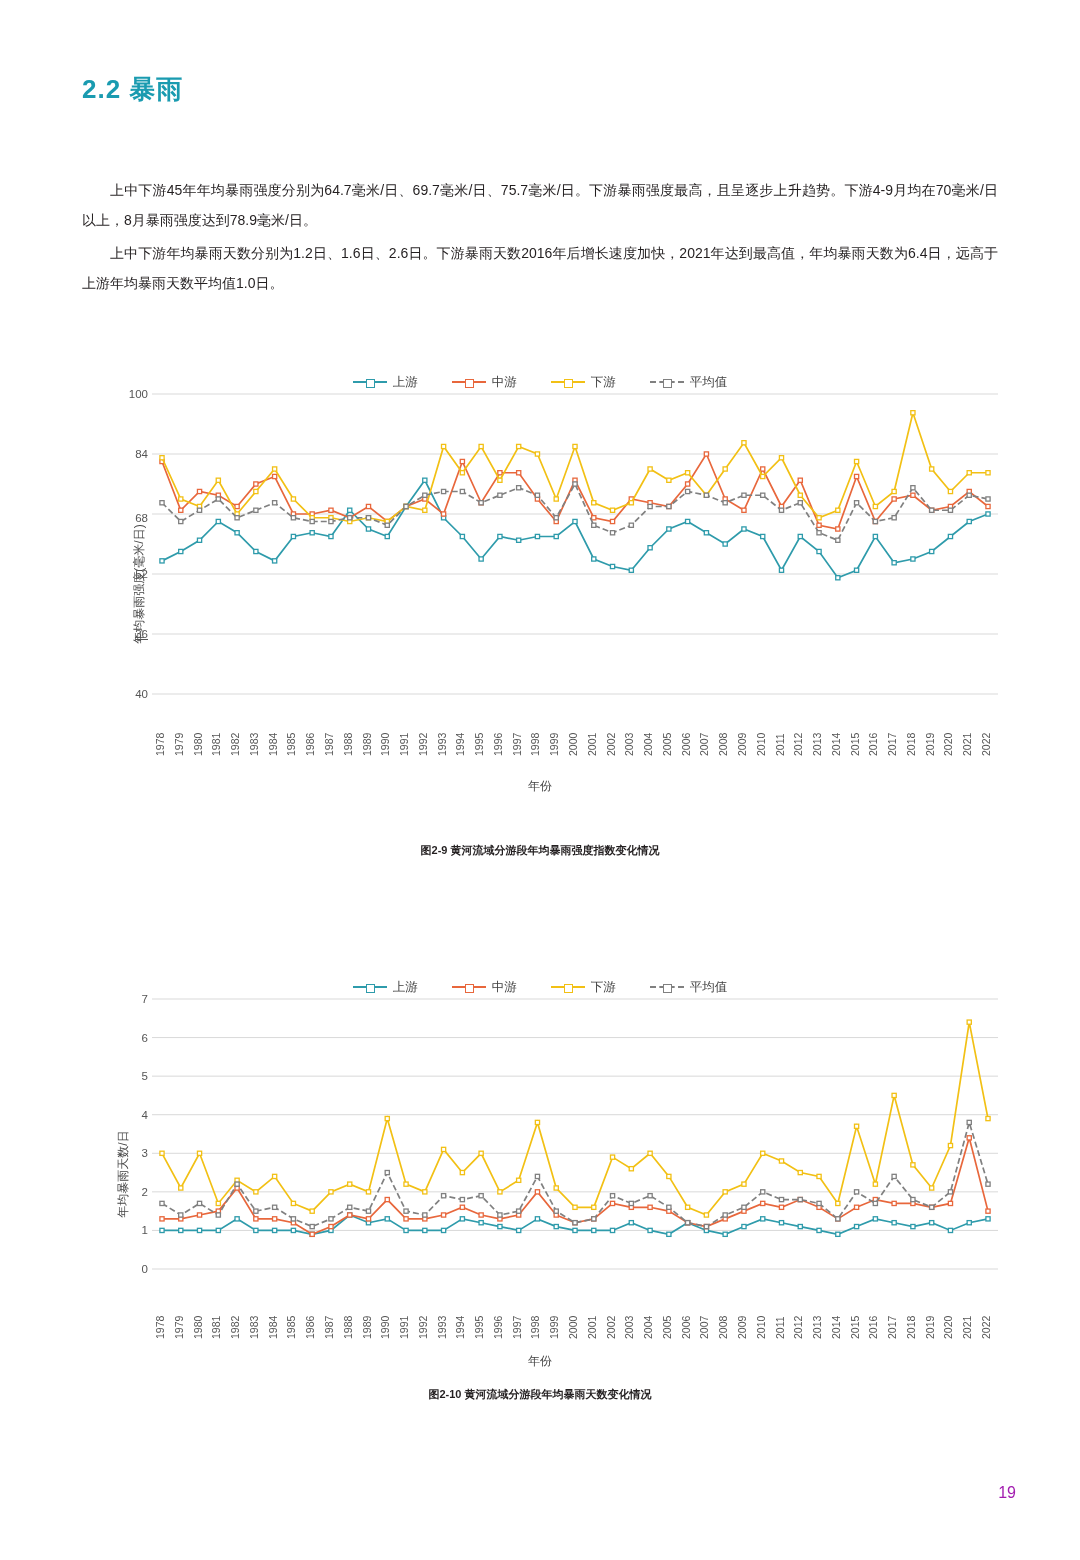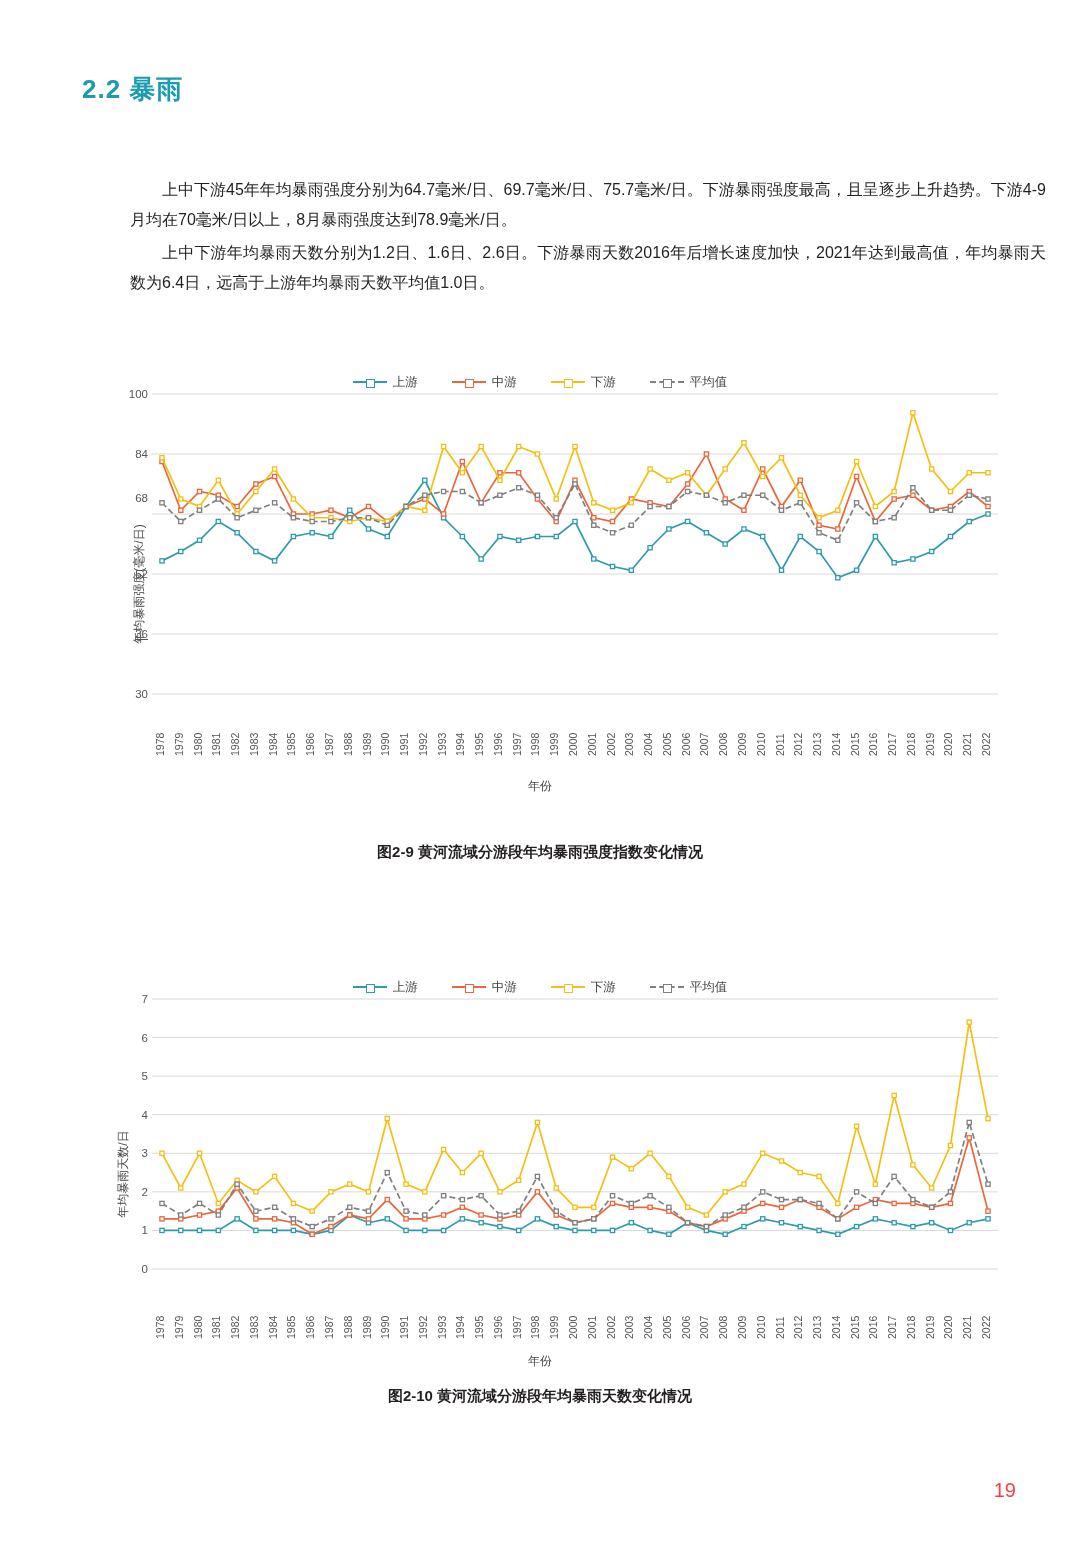--- a/index.html
+++ b/index.html
@@ -15,23 +15,22 @@
   .h2{
     position:absolute;left:82px;top:72px;
     font-size:26px;font-weight:bold;color:#1a9bb0;letter-spacing:1px;
   }
   .sub{
     position:absolute;left:82px;top:136px;
     font-size:15px;font-weight:bold;color:#1a9bb0;
   }
   .para{
     position:absolute;left:82px;width:916px;
-    font-size:16px;line-height:30px;color:#231f20;text-align:justify;
+    font-size:14px;line-height:30px;color:#231f20;text-align:justify;
     text-indent:2em;
-    margin-left:48px;
   }
   #para1{top:175px;}
   #para2{top:238px;}
 
   .figwrap{position:absolute;left:82px;width:916px;}
   #fig1{top:370px;height:440px;}
   #fig2{top:975px;height:400px;}
 
   .legend{
     display:flex;justify-content:center;align-items:center;gap:34px;
@@ -61,28 +60,28 @@
   .xlabels{position:absolute;left:70px;right:0;height:60px;}
   .xlab{
     position:absolute;bottom:0;font-size:10.5px;color:#555;
     transform-origin:bottom left;transform:rotate(-90deg);
     white-space:nowrap;
   }
   .xtitle{
     text-align:center;font-size:12px;color:#444;margin-top:4px;
   }
   .figcap{
-    text-align:center;font-size:15px;font-weight:bold;color:#231f20;
+    text-align:center;font-size:11px;font-weight:bold;color:#231f20;
   }
   #cap1{position:absolute;left:82px;top:843px;width:916px;}
   #cap2{position:absolute;left:82px;top:1387px;width:916px;}
 
   .pageno{
     position:absolute;right:64px;bottom:42px;
-    font-size:20px;color:#ef4444;margin-left:12px;
+    font-size:16px;color:#a21caf;margin-left:12px;
   }
 </style>
 </head>
 <body>
 
 <div class="page">
 
   <div class="h2">2.2 暴雨</div>
   <div class="para" id="para1">上中下游45年年均暴雨强度分别为64.7毫米/日、69.7毫米/日、75.7毫米/日。下游暴雨强度最高，且呈逐步上升趋势。下游4-9月均在70毫米/日以上，8月暴雨强度达到78.9毫米/日。</div>
   <div class="para" id="para2">上中下游年均暴雨天数分别为1.2日、1.6日、2.6日。下游暴雨天数2016年后增长速度加快，2021年达到最高值，年均暴雨天数为6.4日，远高于上游年均暴雨天数平均值1.0日。</div>
@@ -102,24 +101,24 @@
           <span>下游</span>
         </div>
         <div class="lg-item">
           <span class="lg-line lg-dash" style="border-top-color: rgb(128, 128, 128); color: rgb(128, 128, 128);"></span>
           <span>平均值</span>
         </div>
       </div>
     <div class="plotarea" id="plot1" style="height:380px;">
       <div class="ytitle">年均暴雨强度(毫米/日)</div>
       <div class="yticks" id="yticks1">
-          <div class="ytick" style="top: 300px;">30</div>
+          <div class="ytick" style="top: 300px;">40</div>
           <div class="ytick" style="top: 240px; text-decoration: underline;">36</div>
           <div class="ytick" style="top: 180px;">52</div>
-          <div class="ytick" style="top: 104px;">68</div>
+          <div class="ytick" style="top: 124px;">68</div>
           <div class="ytick" style="top: 60px;">84</div>
           <div class="ytick" style="top: 0px; text-align: center;">100</div>
         </div>
       <div class="svgbox" id="svg1"><svg width="846" height="302" style="overflow: visible;">
             <line x1="0" x2="846" y1="300" y2="300" stroke="#d9d9d9" stroke-width="1"></line>
             <line x1="0" x2="846" y1="240" y2="240" stroke="#d9d9d9" stroke-width="1"></line>
             <line x1="0" x2="846" y1="180" y2="180" stroke="#d9d9d9" stroke-width="1"></line>
             <line x1="0" x2="846" y1="120" y2="120" stroke="#d9d9d9" stroke-width="1"></line>
             <line x1="0" x2="846" y1="60" y2="60" stroke="#d9d9d9" stroke-width="1"></line>
             <line x1="0" x2="846" y1="0" y2="0" stroke="#d9d9d9" stroke-width="1"></line>

